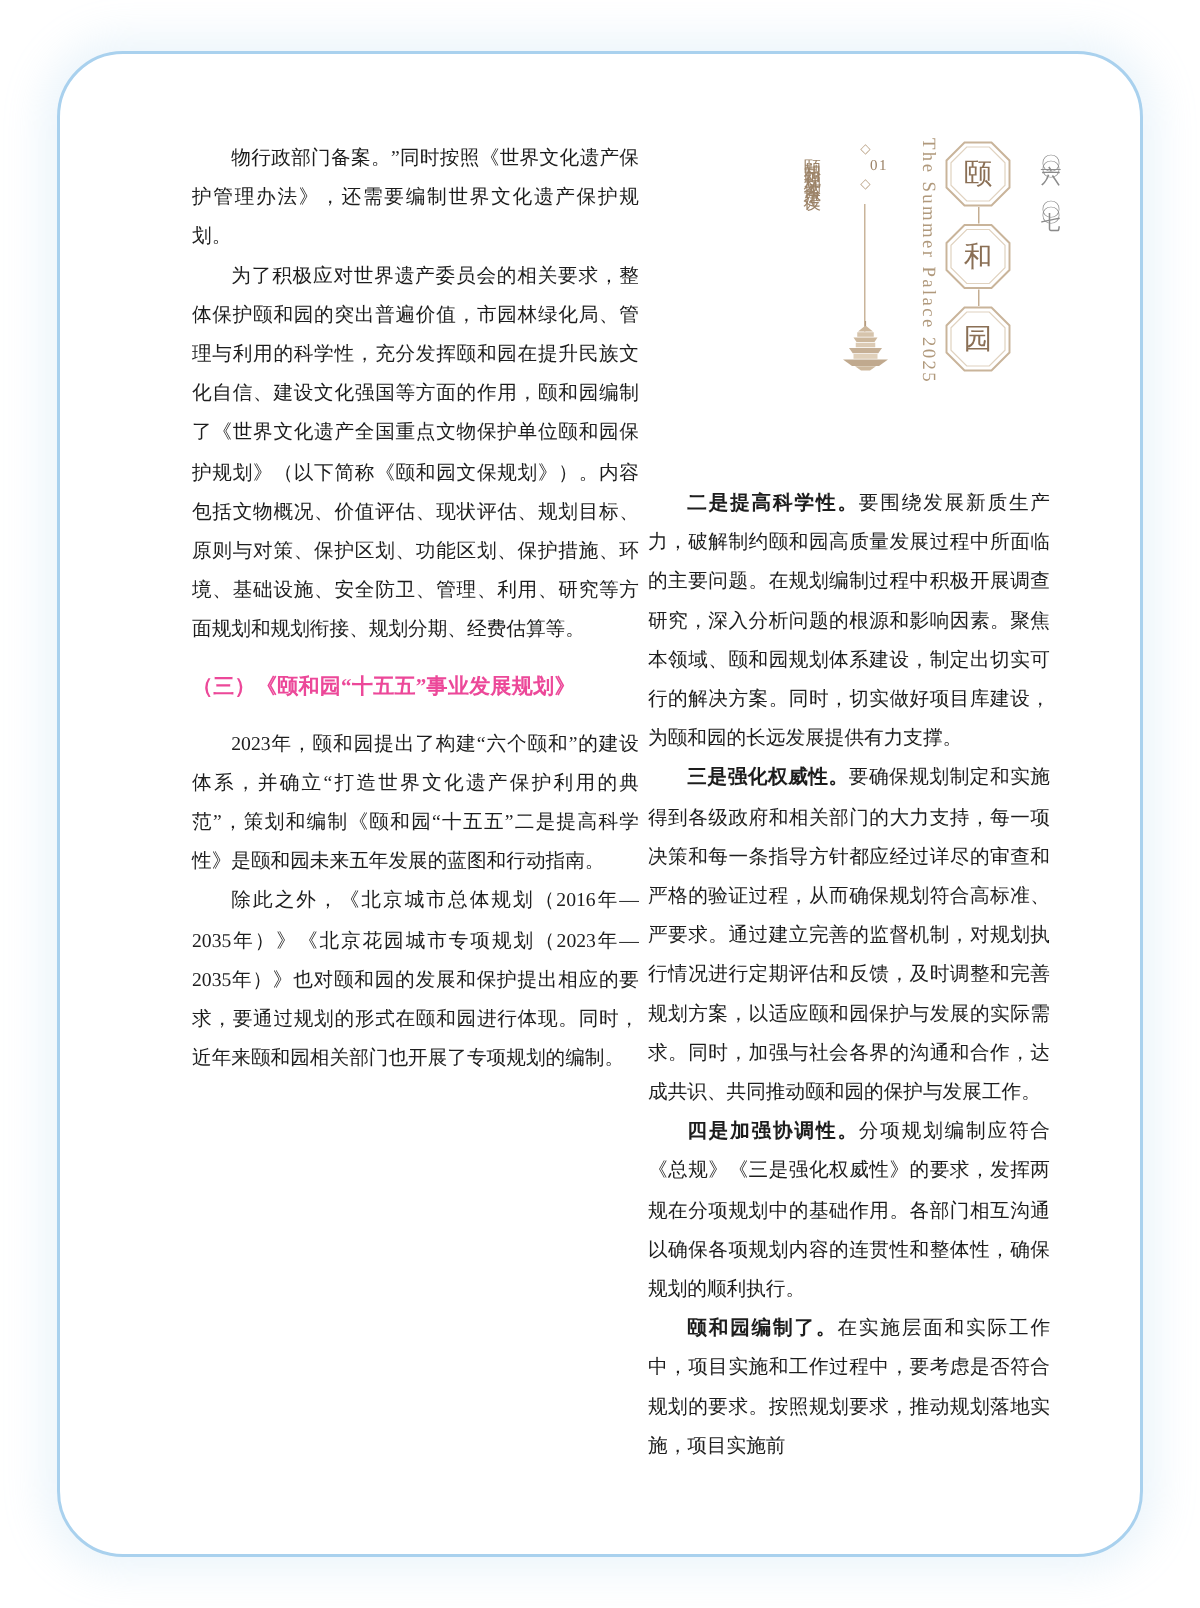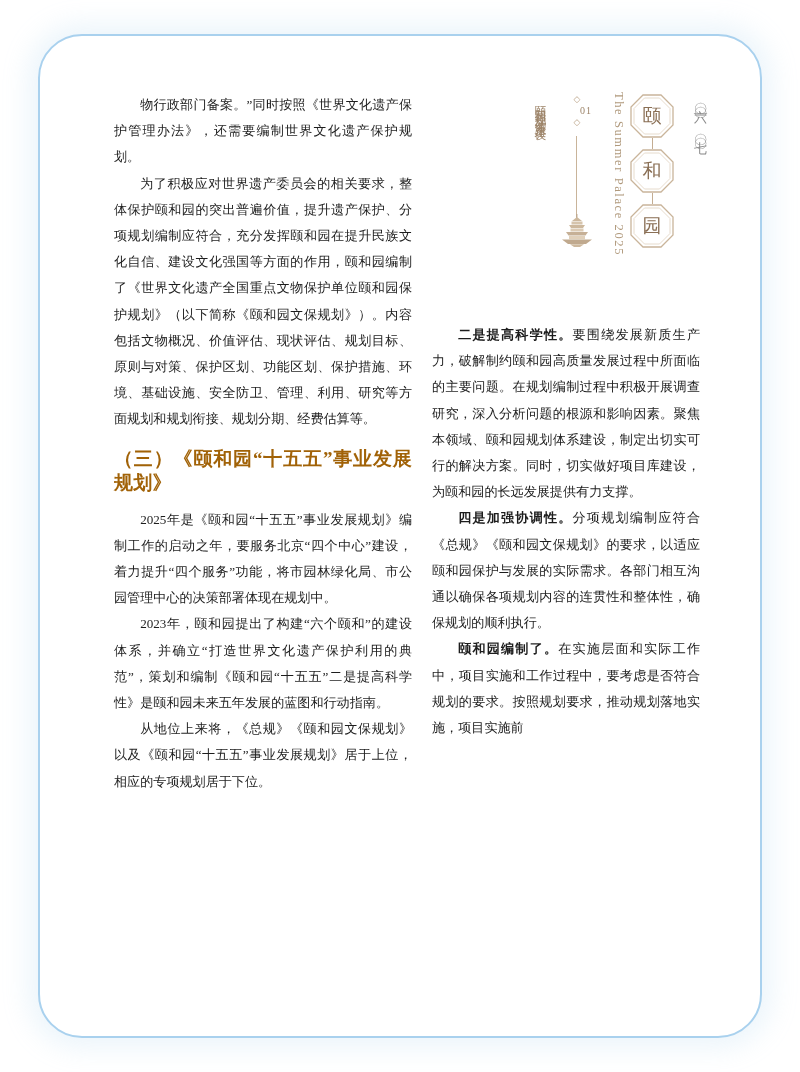--- a/index.html
+++ b/index.html
@@ -173,45 +173,45 @@
   .column {
     position: absolute;
     font-family: "Liberation Serif", "DejaVu Serif", serif;
     font-size: 13.1px;
     line-height: 26.2px;
     color: #1d1d1d;
     text-align: justify;
     text-justify: inter-character;
   }
   #col-left {
-    left: 114px;
+    left: 128px;
     top: 92px;
     width: 298px;
   }
   #col-right {
     left: 432px;
     top: 322px;
     width: 268px;
   }
   .para {
     margin: 0;
     text-indent: 2em;
     text-align: justify;
     text-justify: inter-character;
   }
   .para + .para { margin-top: 0; }
 
   .section-heading {
     margin: 14px 0 12px 0;
-    font-size: 19px;
+    font-size: 14px;
     font-weight: bold;
     line-height: 24px;
     text-indent: 0;
     letter-spacing: 0.2px;
-    color: #a16207;
+    color: #ec4899;
   }
   .lead {
     font-weight: bold;
   }
 </style>
 </head>
 <body>
 
 <div id="page-inner"></div>
 <div id="page-frame"></div>
@@ -272,30 +272,32 @@
       </svg>
       <div class="seal-char">园</div>
     </div>
   </div>
 
   <div id="page-numbers">〇〇六—〇〇七</div>
 </div>
 
 <div class="column" id="col-left">
   <p class="para">物行政部门备案。”同时按照《世界文化遗产保护管理办法》，还需要编制世界文化遗产保护规划。</p>
-  <p class="para">为了积极应对世界遗产委员会的相关要求，整体保护颐和园的突出普遍价值，提升遗产保护、分项规划编制应符合，充分发挥颐和园在提升民族文化自信、建设文化强国等方面的作用，颐和园编制了《世界文化遗产全国重点文物保护单位颐和园保护规划》（以下简称《颐和园文保规划》）。内容包括文物概况、价值评估、现状评估、规划目标、原则与对策、保护区划、功能区划、保护措施、环境、基础设施、安全防卫、管理、利用、研究等方面规划和规划衔接、规划分期、经费估算等。</p>
+  <p class="para">为了积极应对世界遗产委员会的相关要求，整体保护颐和园的突出普遍价值，市园林绿化局、管理与利用的科学性，充分发挥颐和园在提升民族文化自信、建设文化强国等方面的作用，颐和园编制了《世界文化遗产全国重点文物保护单位颐和园保护规划》（以下简称《颐和园文保规划》）。内容包括文物概况、价值评估、现状评估、规划目标、原则与对策、保护区划、功能区划、保护措施、环境、基础设施、安全防卫、管理、利用、研究等方面规划和规划衔接、规划分期、经费估算等。</p>
   <h2 class="section-heading">（三）《颐和园“十五五”事业发展规划》</h2>
-  <p class="para">2025年是《颐和园“十五五”事业发展规划》编制工作的启动之年，要服务北京“四个中心”建设，着力提升“四个服务”功能，将市园林绿化局、市公园管理中心的决策部署体现在规划中。</p>
   <p class="para">2023年，颐和园提出了构建“六个颐和”的建设体系，并确立“打造世界文化遗产保护利用的典范”，策划和编制《颐和园“十五五”二是提高科学性》是颐和园未来五年发展的蓝图和行动指南。</p>
-  <p class="para">从地位上来将，《总规》《颐和园文保规划》以及《颐和园“十五五”事业发展规划》居于上位，相应的专项规划居于下位。</p>
+  <p class="para">除此之外，《北京城市总体规划（2016年—2035年）》《北京花园城市专项规划（2023年—2035年）》也对颐和园的发展和保护提出相应的要求，要通过规划的形式在颐和园进行体现。同时，近年来颐和园相关部门也开展了专项规划的编制。</p>
 </div>
 
 <div class="column" id="col-right">
   <p class="para">
     <span class="lead">二是提高科学性。</span><span>要围绕发展新质生产力，破解制约颐和园高质量发展过程中所面临的主要问题。在规划编制过程中积极开展调查研究，深入分析问题的根源和影响因素。聚焦本领域、颐和园规划体系建设，制定出切实可行的解决方案。同时，切实做好项目库建设，为颐和园的长远发展提供有力支撑。</span>
   </p>
   <p class="para">
-    <span class="lead">四是加强协调性。</span><span>分项规划编制应符合《总规》《颐和园文保规划》的要求，以适应颐和园保护与发展的实际需求。各部门相互沟通以确保各项规划内容的连贯性和整体性，确保规划的顺利执行。</span>
+    <span class="lead">三是强化权威性。</span><span>要确保规划制定和实施得到各级政府和相关部门的大力支持，每一项决策和每一条指导方针都应经过详尽的审查和严格的验证过程，从而确保规划符合高标准、严要求。通过建立完善的监督机制，对规划执行情况进行定期评估和反馈，及时调整和完善规划方案，以适应颐和园保护与发展的实际需求。同时，加强与社会各界的沟通和合作，达成共识、共同推动颐和园的保护与发展工作。</span>
+  </p>
+  <p class="para">
+    <span class="lead">四是加强协调性。</span><span>分项规划编制应符合《总规》《三是强化权威性》的要求，发挥两规在分项规划中的基础作用。各部门相互沟通以确保各项规划内容的连贯性和整体性，确保规划的顺利执行。</span>
   </p>
   <p class="para">
     <span class="lead">颐和园编制了。</span><span>在实施层面和实际工作中，项目实施和工作过程中，要考虑是否符合规划的要求。按照规划要求，推动规划落地实施，项目实施前</span>
   </p>
 </div>
 
 </body></html>

